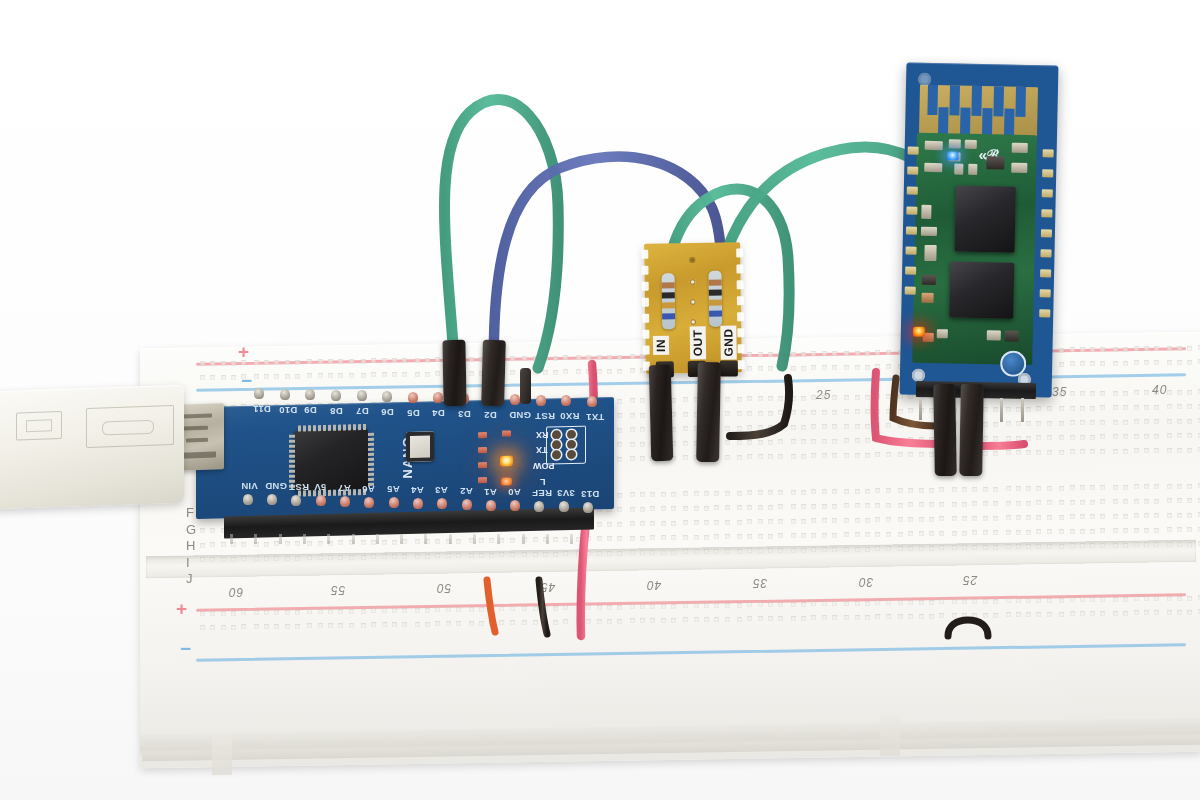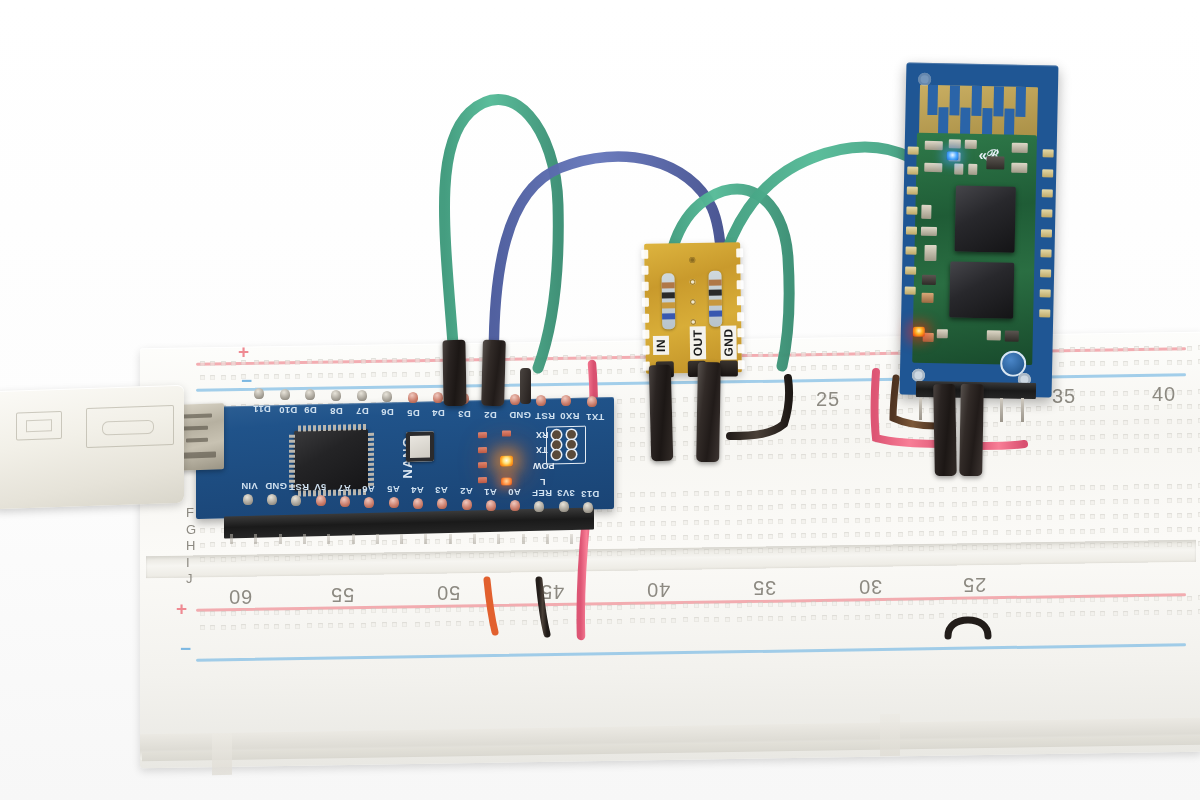--- a/index.html
+++ b/index.html
@@ -38,22 +38,22 @@
       inset 0 1px 1px rgba(120,115,105,.22);}
   .hole.dim{opacity:.55;}
 
   
   #channel{left:146px;top:548px;width:1050px;height:22px;
     background:linear-gradient(180deg,#e6e4dd 0%,#f6f5f1 45%,#eceae3 100%);
     transform:skewY(-0.9deg);
     box-shadow:inset 0 2px 3px rgba(0,0,0,.07), inset 0 -1px 2px rgba(0,0,0,.05);}
 
   
-  .bb-num{position:absolute;font-size:20px;color:#8d8a82;letter-spacing:1px;
-    font-family:"Liberation Sans",sans-serif;}
+  .bb-num{position:absolute;font-size:12px;color:#8d8a82;letter-spacing:1px;
+    font-family:"Liberation Sans",sans-serif;font-style:italic;}
   .bb-num.flip{transform:rotate(180deg);}
   .bb-letter{position:absolute;font-size:13px;color:#8d8a82;}
 
   
   #nano{left:196px;top:402px;width:418px;height:112px;
     background:linear-gradient(176deg,#2c5e93 0%,#20538a 18%,#1d4c80 55%,#1a4475 100%);
     transform:skewY(-1.4deg);border-radius:2px;
     box-shadow:0 4px 8px rgba(0,0,0,.30), inset 0 1px 0 rgba(255,255,255,.18);}
   .nano-pinlabel{position:absolute;color:#cfe0ef;font-size:9.5px;font-weight:700;
     transform:rotate(180deg);letter-spacing:.3px;white-space:nowrap;}

